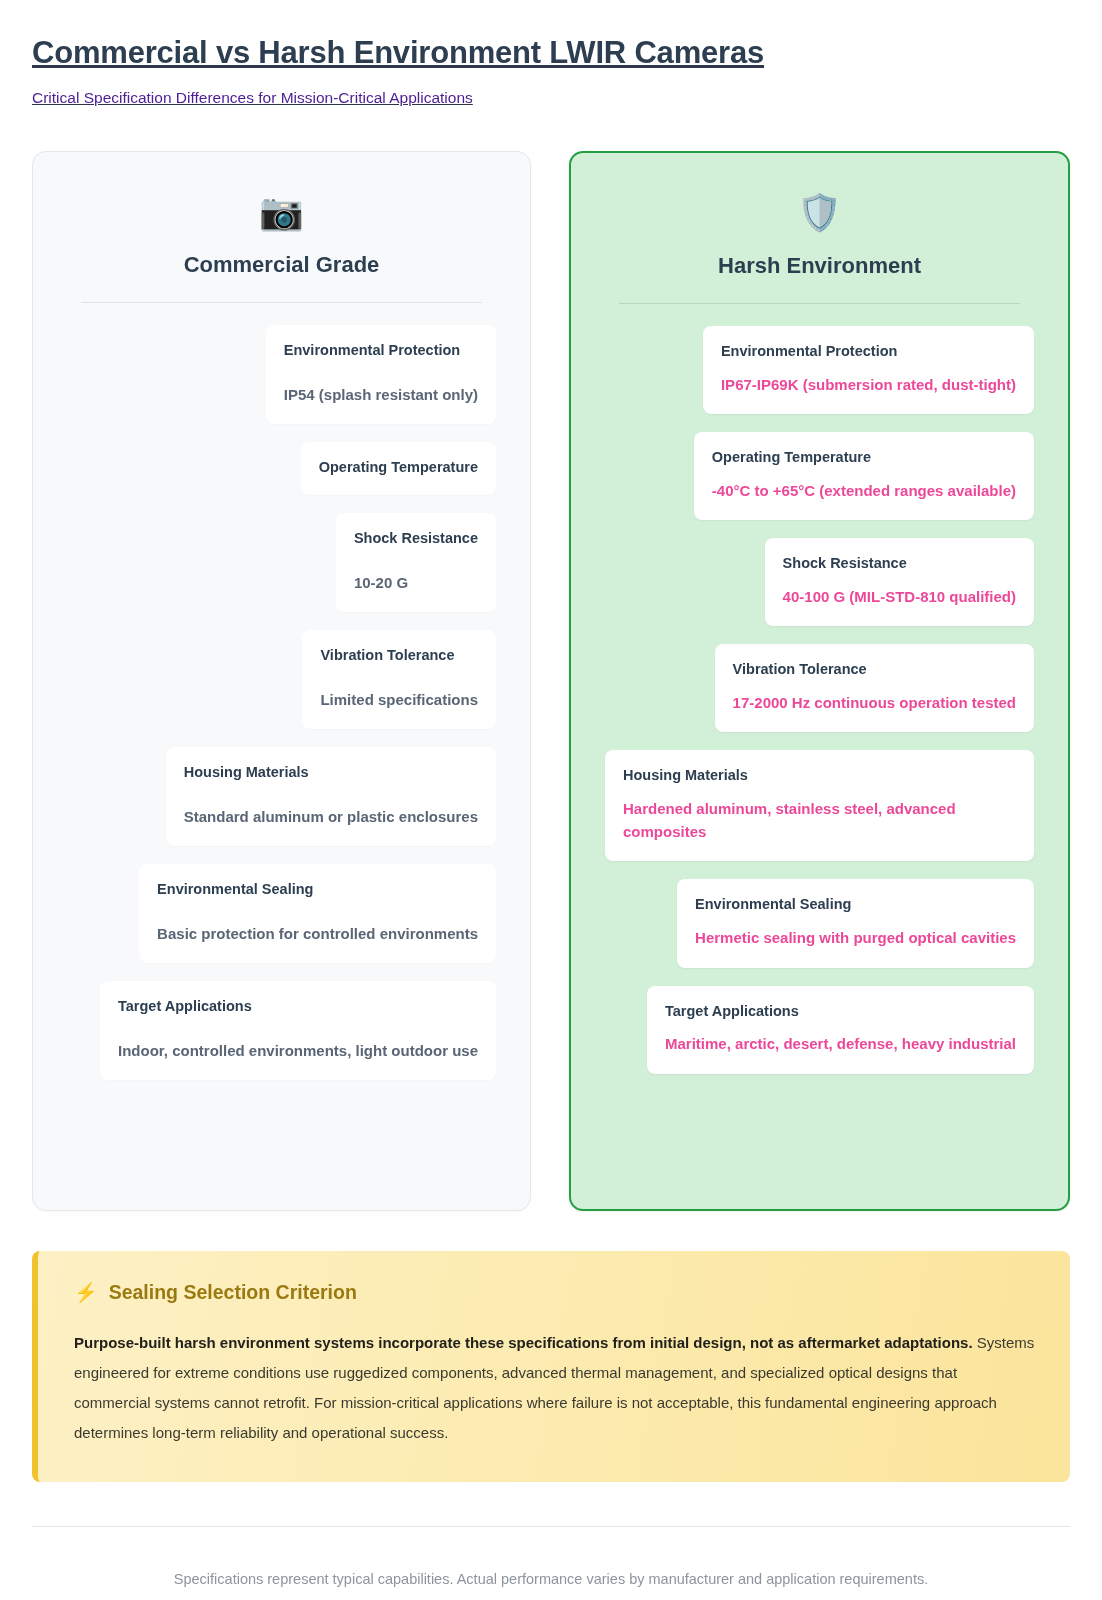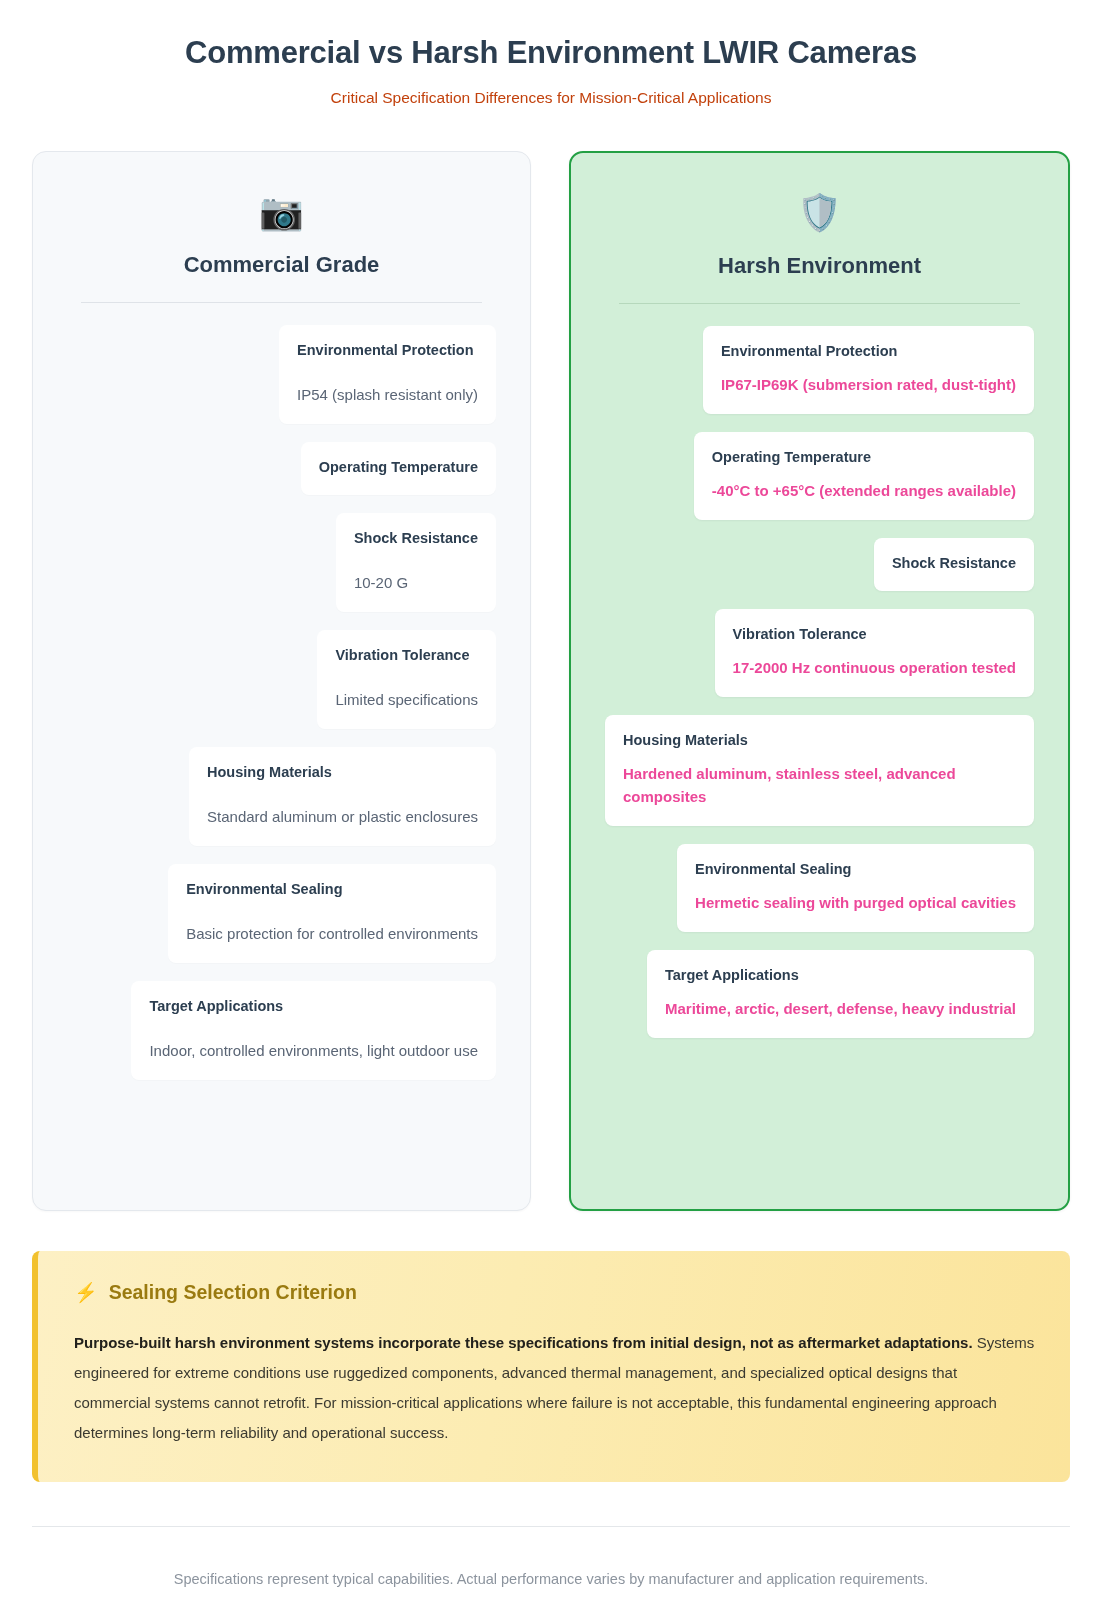--- a/index.html
+++ b/index.html
@@ -17,36 +17,37 @@
 
   .page {
     width: 1102px;
     min-height: 1600px;
     padding: 26px 32px 0 32px;
     background: #ffffff;
   }
 
   
   .page-header {
-    text-align: center;
+    text-align: left;
     padding-top: 8px;
+    text-decoration: underline;
   }
 
   .page-title {
     font-size: 31px;
     font-weight: bold;
     color: #2c3e50;
     letter-spacing: -0.2px;
     line-height: 1.25;
   }
 
   .page-subtitle {
     margin-top: 16px;
     font-size: 15.5px;
-    color: #c2410c;
+    color: #4c1d95;
     font-weight: normal;
   }
 
   
   .columns {
     display: flex;
     gap: 38px;
     margin-top: 44px;
     align-items: flex-start;
   }
@@ -130,21 +131,21 @@
   }
 
   .spec-value {
     margin-top: 12px;
     font-size: 15px;
     line-height: 1.55;
   }
 
   .card.commercial .spec-value {
     color: #5a6575;
-    font-weight: normal;
+    font-weight: bold;
     margin-top: 23px;
   }
 
   .card.harsh .spec-value {
     color: #ec4899;
     font-weight: bold;
   }
 
   
   .callout {
@@ -265,20 +266,21 @@
           <div class="spec-value">IP67-IP69K (submersion rated, dust-tight)</div>
         </div>
 
         <div class="spec-row">
           <div class="spec-label">Operating Temperature</div>
           <div class="spec-value">-40°C to +65°C (extended ranges available)</div>
         </div>
 
         <div class="spec-row">
           <div class="spec-label">Shock Resistance</div>
+          <div class="spec-value">40-100 G (MIL-STD-810 qualified)</div>
         </div>
 
         <div class="spec-row">
           <div class="spec-label">Vibration Tolerance</div>
           <div class="spec-value">17-2000 Hz continuous operation tested</div>
         </div>
 
         <div class="spec-row">
           <div class="spec-label">Housing Materials</div>
           <div class="spec-value">Hardened aluminum, stainless steel, advanced composites</div>

